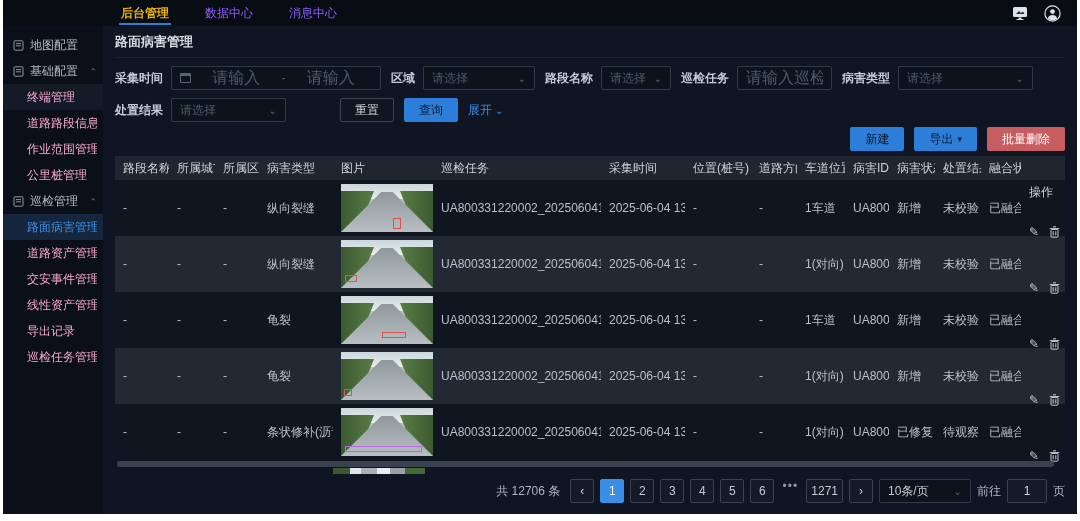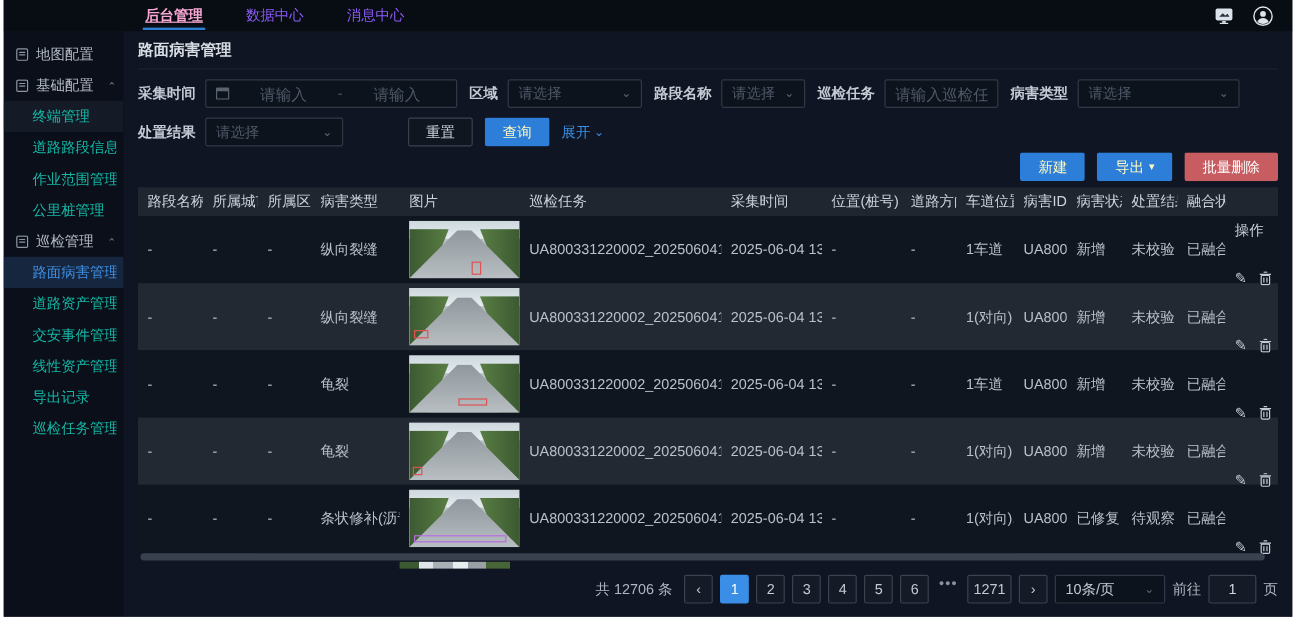--- a/index.html
+++ b/index.html
@@ -4,58 +4,58 @@
 <style>
   * { margin:0; padding:0; box-sizing:border-box; }
   html,body { width:1080px; height:521px; background:#fff; font-family:"Liberation Sans","DejaVu Sans",sans-serif; }
   .frame { position:absolute; top:0; left:3px; width:1074px; height:514px; background:#0e1420; display:flex; flex-direction:column; overflow:hidden; }
 
   
   .topbar { height:26px; background:#080c13; display:flex; align-items:stretch; flex-shrink:0; }
   .topbar-spacer { width:100px; }
   .tabs { display:flex; }
   .tab { display:flex; align-items:center; padding:0 18px; font-size:12px; color:#8b5cf6; cursor:pointer; position:relative; }
-  .tab.active { color:#f9a8d4; font-weight:bold;text-decoration:underline; }
+  .tab.active { color:#eab308; font-weight:bold; }
   .tab.active::after { content:""; position:absolute; left:16px; right:16px; bottom:1px; height:2px; background:#2f7fd1; }
   .topbar-right { margin-left:auto; display:flex; align-items:center; gap:14px; padding-right:16px; }
   .tb-icon { width:18px; height:18px; display:flex; align-items:center; justify-content:center; cursor:pointer; }
 
   
   .body { flex:1; display:flex; overflow:hidden; }
   .sidebar { width:100px; background:#0a0f19; flex-shrink:0; padding-top:6px; }
   .side-item { height:26px; display:flex; align-items:center; font-size:12px; color:#a7b0bc; cursor:pointer; padding:0 6px 0 10px; }
   .side-item .side-label { white-space:nowrap; overflow:hidden; }
   .side-item.top { color:#b4bcc7;text-align:right; }
-  .side-item.child { padding-left:24px; color:#14b8a6; }
+  .side-item.child { padding-left:24px; color:#f9a8d4; }
   .side-item.child.hl { background:#151b26; }
   .side-item.child.active { background:#16263e; color:#3d8fe6; }
   .doc-icon { margin-right:6px; display:flex; }
   .chev { margin-left:auto; font-size:9px; color:#6b7482; transform:translateY(1px); }
 
   
   .main { flex:1; background:#0f1522; padding:0 12px; display:flex; flex-direction:column; overflow:hidden; }
   .page-title-row { height:32px; display:flex; align-items:center; border-bottom:1px solid #1b2230; }
   .page-title { font-size:13px; font-weight:bold; color:#d7dce3; }
 
   .filter-row { display:flex; align-items:center; margin-top:8px; gap:10px; }
   .f-group { display:flex; align-items:center; gap:8px; }
   .f-label { font-size:12px; font-weight:bold; color:#c4cbd5; white-space:nowrap; }
   .inp, .select { background:#0d131d; border:1px solid #313947; border-radius:2px; height:24px; display:flex; align-items:center; font-size:12px; color:#4e5866; padding:0 8px; }
-  .inp input { background:transparent; border:none; outline:none; color:#fef9c3; font-size:13px; width:100%; font-family:inherit; }
+  .inp input { background:transparent; border:none; outline:none; color:#fef9c3; font-size:16px; width:100%; font-family:inherit; }
   .inp input::placeholder { color:#4e5866; }
   .range { width:210px; gap:4px; }
   .range .sep { color:#4e5866; }
   .cal { width:11px; height:10px; border:1px solid #5a6470; border-top:3px solid #5a6470; border-radius:1px; flex-shrink:0; }
   .select { justify-content:space-between; cursor:pointer; }
   .sel-chev { color:#5a6470; font-size:10px; margin-left:6px; }
   .w112 { width:112px; } .w70 { width:70px; } .w95 { width:95px; } .w135 { width:135px; } .w115 { width:115px; }
 
   .btn { height:24px; border-radius:2px; font-size:12px; display:inline-flex; align-items:center; justify-content:center; padding:0 14px; cursor:pointer; border:1px solid transparent; white-space:nowrap; }
   .btn.ghost { background:#10161f; border-color:#3a4250; color:#c8cfd8; }
-  .btn.blue { background:#2d7ed9; color:#fef9c3; }
+  .btn.blue { background:#2d7ed9; color:#0f172a; }
   .btn.red { background:#c75d61; color:#ffffff; }
   .link { font-size:12px; color:#3a8ee6; cursor:pointer; display:flex; align-items:center; gap:3px; }
 
   .actions-row { height:34px; display:flex; align-items:center; justify-content:flex-end; gap:10px; }
 
   
   .table { flex-shrink:0; }
   .trow, .thead { display:flex; align-items:center; width:100%; }
   .thead { height:24px; background:#20262f; }
   .trow { height:56px; }

